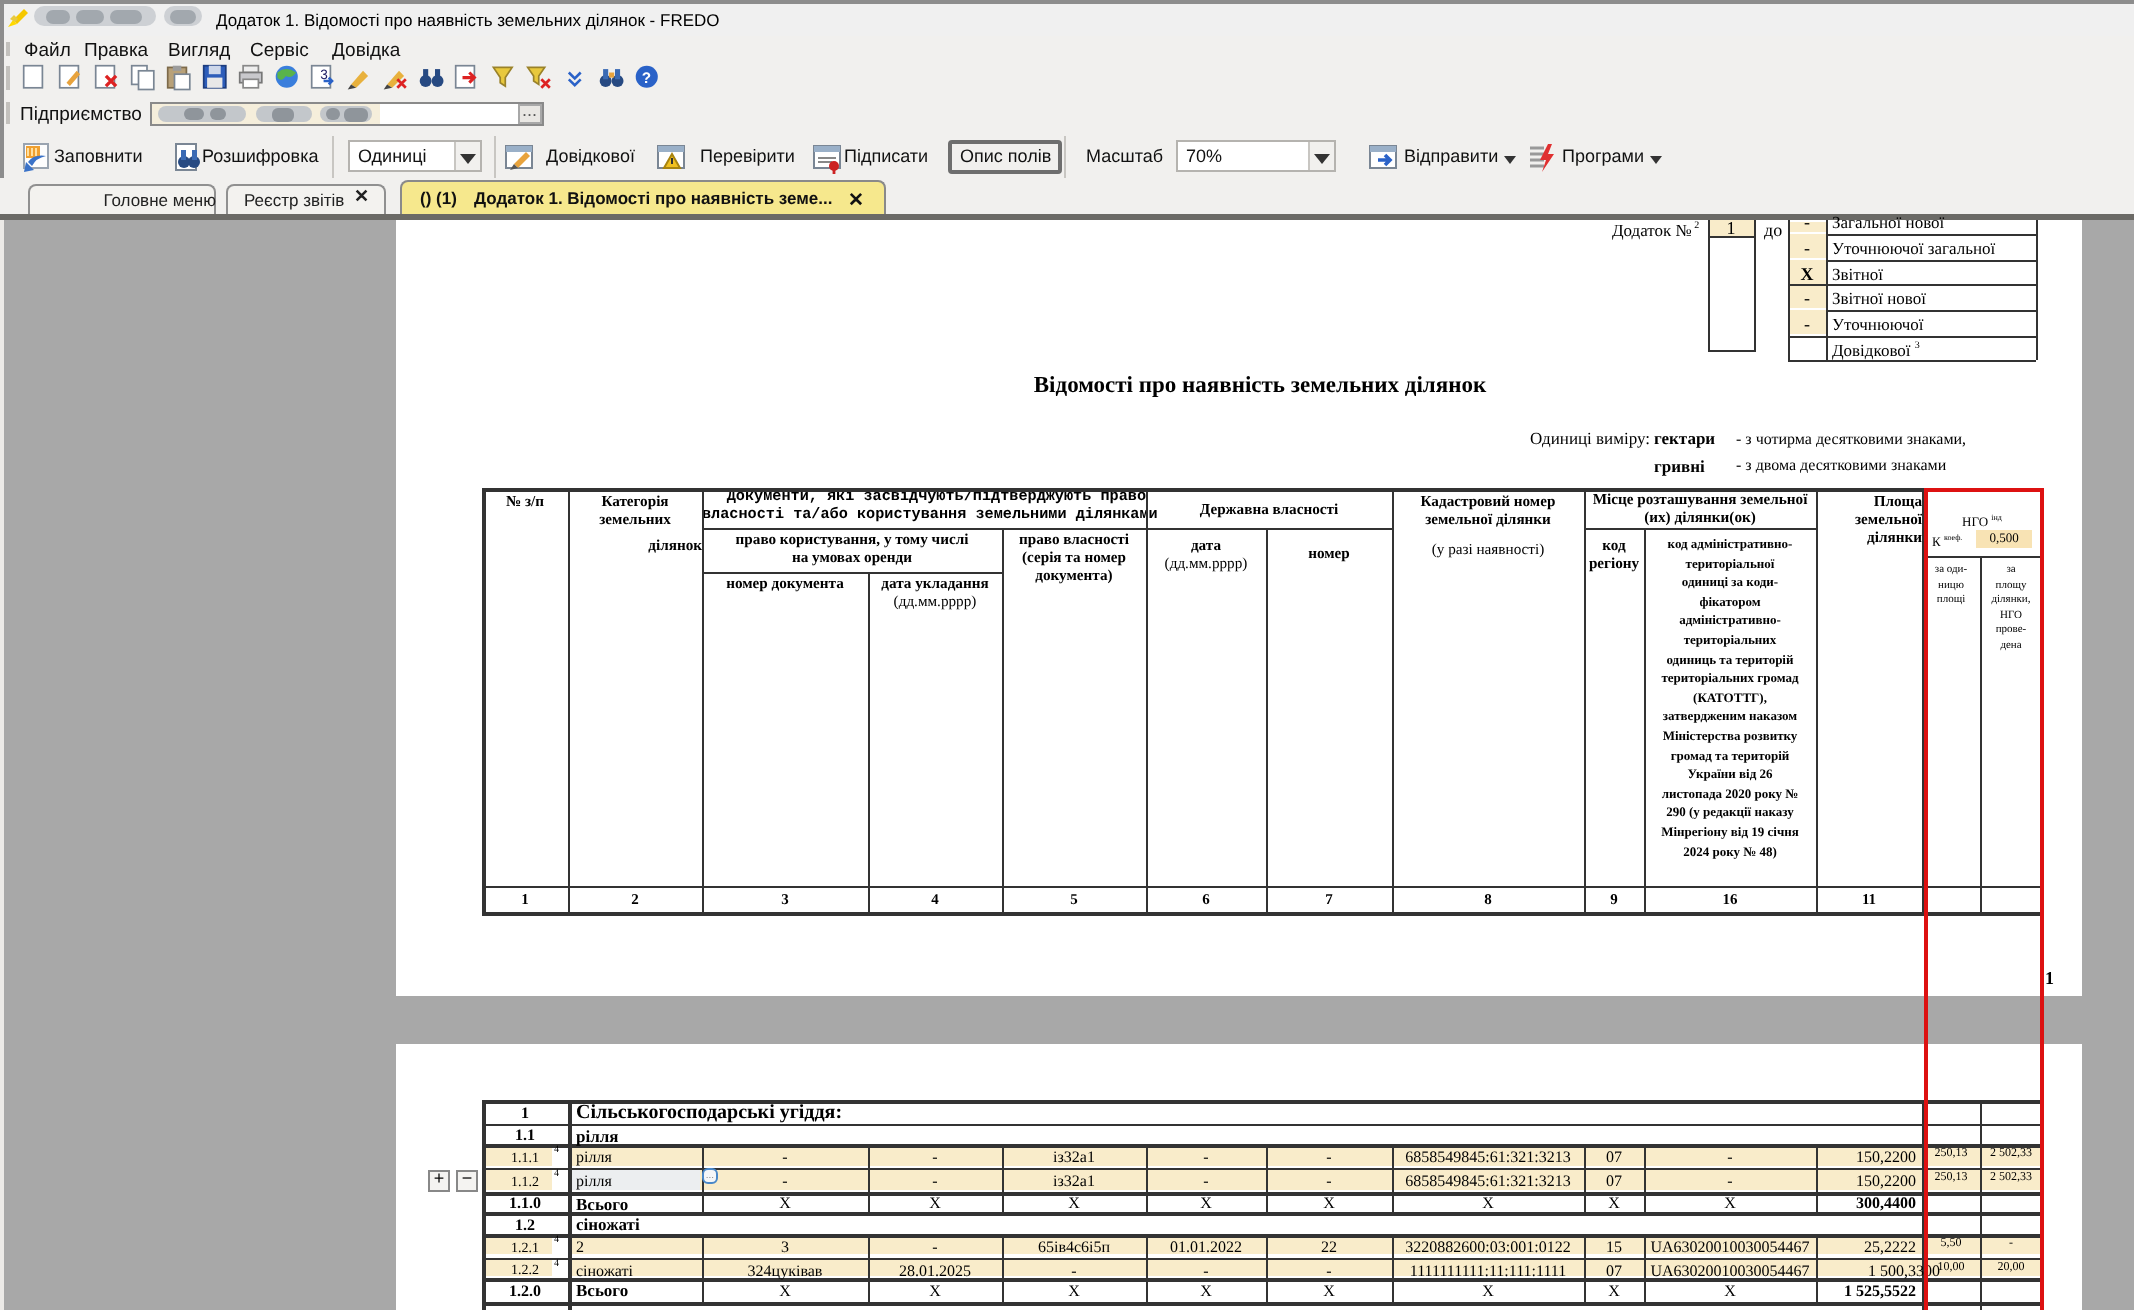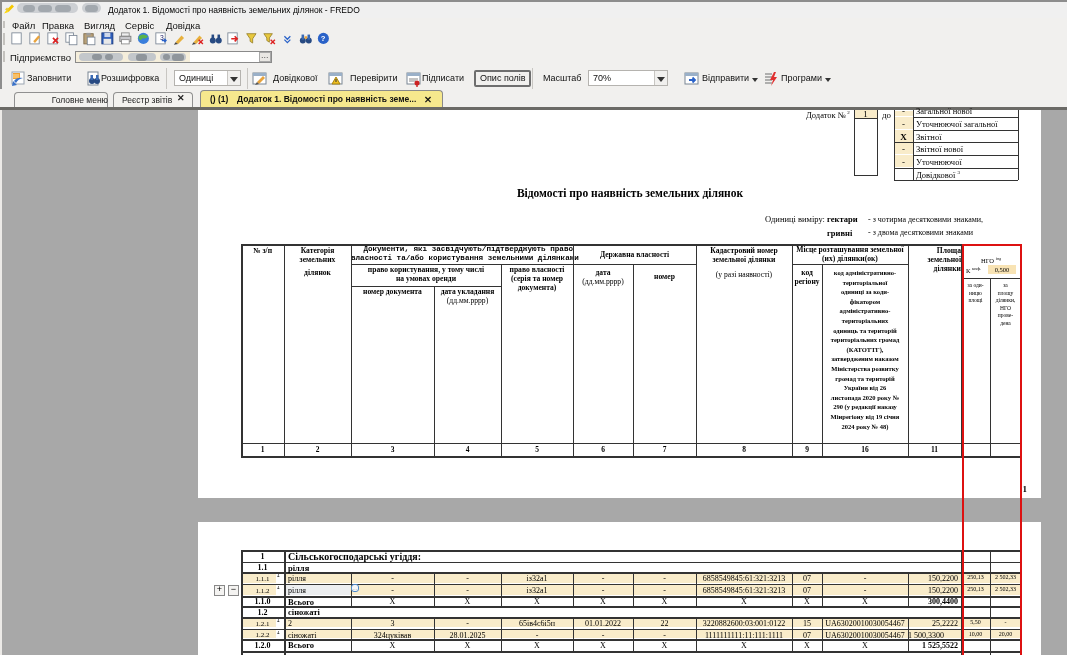--- a/index.html
+++ b/index.html
@@ -235,21 +235,21 @@
 <div style="position:absolute;left:913px;top:110px;width:1px;height:70.30000000000001px;background:#333"></div>
 <div style="position:absolute;left:1018px;top:110px;width:1px;height:70.30000000000001px;background:#333"></div>
 <div style="position:absolute;left:350px;top:186.5px;font-family:'Liberation Serif', serif;font-size:11.5px;font-weight:700;color:#000;white-space:nowrap;width:560px;text-align:center;">Відомості про наявність земельних ділянок</div>
 <div style="position:absolute;left:765px;top:214px;font-family:'Liberation Serif', serif;font-size:8.5px;font-weight:400;color:#000;white-space:nowrap;">Одиниці виміру:</div>
 <div style="position:absolute;left:827px;top:214px;font-family:'Liberation Serif', serif;font-size:8.5px;font-weight:400;color:#000;white-space:nowrap;font-weight:700">гектари</div>
 <div style="position:absolute;left:868px;top:214.5px;font-family:'Liberation Serif', serif;font-size:8px;font-weight:400;color:#000;white-space:nowrap;">- з чотирма десятковими знаками,</div>
 <div style="position:absolute;left:827px;top:227.5px;font-family:'Liberation Serif', serif;font-size:8.5px;font-weight:400;color:#000;white-space:nowrap;font-weight:700">гривні</div>
 <div style="position:absolute;left:868px;top:228px;font-family:'Liberation Serif', serif;font-size:8px;font-weight:400;color:#000;white-space:nowrap;">- з двома десятковими знаками</div>
 <div style="position:absolute;left:241px;top:246px;font-family:'Liberation Serif', serif;font-size:7.6px;font-weight:700;color:#000;white-space:nowrap;width:43px;text-align:center;">№ з/п</div>
 <div style="position:absolute;left:284px;top:246px;font-family:'Liberation Serif', serif;font-size:7.6px;font-weight:700;color:#000;white-space:nowrap;width:67px;text-align:center;line-height:9px;">Категорія<br>земельних</div>
-<div style="position:absolute;left:284px;top:268px;font-family:'Liberation Serif', serif;font-size:7.6px;font-weight:700;color:#000;white-space:nowrap;width:67px;text-align:center;">ділянок</div>
+<div style="position:absolute;left:284px;top:268px;font-family:'Liberation Serif', serif;font-size:7.6px;font-weight:700;color:#000;white-space:nowrap;width:67px;text-align:right;">ділянок</div>
 <div style="position:absolute;left:351px;top:245px;font-family:Liberation Mono, monospace;font-size:7.6px;font-weight:700;color:#000;white-space:nowrap;width:222px;text-align:right;line-height:9px;">Документи, які засвідчують/підтверджують право<br>власності та/або користування земельними ділянками</div>
 <div style="position:absolute;left:351px;top:265px;font-family:'Liberation Serif', serif;font-size:7.6px;font-weight:700;color:#000;white-space:nowrap;width:150px;text-align:center;line-height:9px;">право користування, у тому числі<br>на умовах оренди</div>
 <div style="position:absolute;left:351px;top:287px;font-family:'Liberation Serif', serif;font-size:7.6px;font-weight:700;color:#000;white-space:nowrap;width:83px;text-align:center;">номер документа</div>
 <div style="position:absolute;left:434px;top:287px;font-family:'Liberation Serif', serif;font-size:7.6px;font-weight:700;color:#000;white-space:nowrap;width:67px;text-align:center;line-height:9px;">дата укладання<br><span style="font-weight:400">(дд.мм.рррр)</span></div>
 <div style="position:absolute;left:501px;top:265px;font-family:'Liberation Serif', serif;font-size:7.6px;font-weight:700;color:#000;white-space:nowrap;width:72px;text-align:center;line-height:9px;">право власності<br>(серія та номер<br>документа)</div>
 <div style="position:absolute;left:573px;top:250px;font-family:'Liberation Serif', serif;font-size:7.6px;font-weight:700;color:#000;white-space:nowrap;width:123px;text-align:center;">Державна власності</div>
 <div style="position:absolute;left:573px;top:268px;font-family:'Liberation Serif', serif;font-size:7.6px;font-weight:700;color:#000;white-space:nowrap;width:60px;text-align:center;line-height:9px;">дата<br><span style="font-weight:400">(дд.мм.рррр)</span></div>
 <div style="position:absolute;left:633px;top:272px;font-family:'Liberation Serif', serif;font-size:7.6px;font-weight:700;color:#000;white-space:nowrap;width:63px;text-align:center;">номер</div>
 <div style="position:absolute;left:696px;top:246px;font-family:'Liberation Serif', serif;font-size:7.6px;font-weight:700;color:#000;white-space:nowrap;width:96px;text-align:center;line-height:9px;">Кадастровий номер<br>земельної ділянки</div>
 <div style="position:absolute;left:696px;top:270px;font-family:'Liberation Serif', serif;font-size:7.6px;font-weight:700;color:#000;white-space:nowrap;width:96px;text-align:center;"><span style="font-weight:400">(у разі наявності)</span></div>
@@ -401,21 +401,21 @@
 <div style="position:absolute;left:277px;top:629.5px;font-family:'Liberation Serif', serif;font-size:5px;font-weight:400;color:#000;white-space:nowrap;">4</div>
 <div style="position:absolute;left:288px;top:630.5px;font-family:'Liberation Serif', serif;font-size:8px;font-weight:400;color:#000;white-space:nowrap;font-weight:400">сіножаті</div>
 <div style="position:absolute;left:351px;top:630.5px;font-family:'Liberation Serif', serif;font-size:8px;font-weight:400;color:#000;white-space:nowrap;width:83px;text-align:center;">324цуківав</div>
 <div style="position:absolute;left:434px;top:630.5px;font-family:'Liberation Serif', serif;font-size:8px;font-weight:400;color:#000;white-space:nowrap;width:67px;text-align:center;">28.01.2025</div>
 <div style="position:absolute;left:501px;top:630.5px;font-family:'Liberation Serif', serif;font-size:8px;font-weight:400;color:#000;white-space:nowrap;width:72px;text-align:center;">-</div>
 <div style="position:absolute;left:573px;top:630.5px;font-family:'Liberation Serif', serif;font-size:8px;font-weight:400;color:#000;white-space:nowrap;width:60px;text-align:center;">-</div>
 <div style="position:absolute;left:633px;top:630.5px;font-family:'Liberation Serif', serif;font-size:8px;font-weight:400;color:#000;white-space:nowrap;width:63px;text-align:center;">-</div>
 <div style="position:absolute;left:696px;top:630.5px;font-family:'Liberation Serif', serif;font-size:8px;font-weight:400;color:#000;white-space:nowrap;width:96px;text-align:center;">1111111111:11:111:1111</div>
 <div style="position:absolute;left:792px;top:630.5px;font-family:'Liberation Serif', serif;font-size:8px;font-weight:400;color:#000;white-space:nowrap;width:30px;text-align:center;">07</div>
 <div style="position:absolute;left:822px;top:630.5px;font-family:'Liberation Serif', serif;font-size:8px;font-weight:400;color:#000;white-space:nowrap;width:86px;text-align:center;">UA63020010030054467</div>
-<div style="position:absolute;left:908px;top:630.5px;font-family:'Liberation Serif', serif;font-size:8px;font-weight:400;color:#000;white-space:nowrap;width:30px;text-align:right;font-weight:400">1 500,3300</div>
+<div style="position:absolute;left:908px;top:630.5px;font-family:'Liberation Serif', serif;font-size:8px;font-weight:400;color:#000;white-space:nowrap;width:62px;text-align:right;font-weight:400">1 500,3300</div>
 <div style="position:absolute;left:961px;top:630.5px;font-family:'Liberation Serif', serif;font-size:6px;font-weight:400;color:#000;white-space:nowrap;width:29px;text-align:center;">10,00</div>
 <div style="position:absolute;left:990px;top:630.5px;font-family:'Liberation Serif', serif;font-size:6px;font-weight:400;color:#000;white-space:nowrap;width:31px;text-align:center;">20,00</div>
 <div style="position:absolute;left:241px;top:640.9px;font-family:'Liberation Serif', serif;font-size:8px;font-weight:700;color:#000;white-space:nowrap;width:43px;text-align:center;">1.2.0</div>
 <div style="position:absolute;left:288px;top:640.4px;font-family:'Liberation Serif', serif;font-size:8.5px;font-weight:400;color:#000;white-space:nowrap;font-weight:700">Всього</div>
 <div style="position:absolute;left:351px;top:640.9px;font-family:'Liberation Serif', serif;font-size:8px;font-weight:400;color:#000;white-space:nowrap;width:83px;text-align:center;">X</div>
 <div style="position:absolute;left:434px;top:640.9px;font-family:'Liberation Serif', serif;font-size:8px;font-weight:400;color:#000;white-space:nowrap;width:67px;text-align:center;">X</div>
 <div style="position:absolute;left:501px;top:640.9px;font-family:'Liberation Serif', serif;font-size:8px;font-weight:400;color:#000;white-space:nowrap;width:72px;text-align:center;">X</div>
 <div style="position:absolute;left:573px;top:640.9px;font-family:'Liberation Serif', serif;font-size:8px;font-weight:400;color:#000;white-space:nowrap;width:60px;text-align:center;">X</div>
 <div style="position:absolute;left:633px;top:640.9px;font-family:'Liberation Serif', serif;font-size:8px;font-weight:400;color:#000;white-space:nowrap;width:63px;text-align:center;">X</div>
 <div style="position:absolute;left:696px;top:640.9px;font-family:'Liberation Serif', serif;font-size:8px;font-weight:400;color:#000;white-space:nowrap;width:96px;text-align:center;">X</div>

